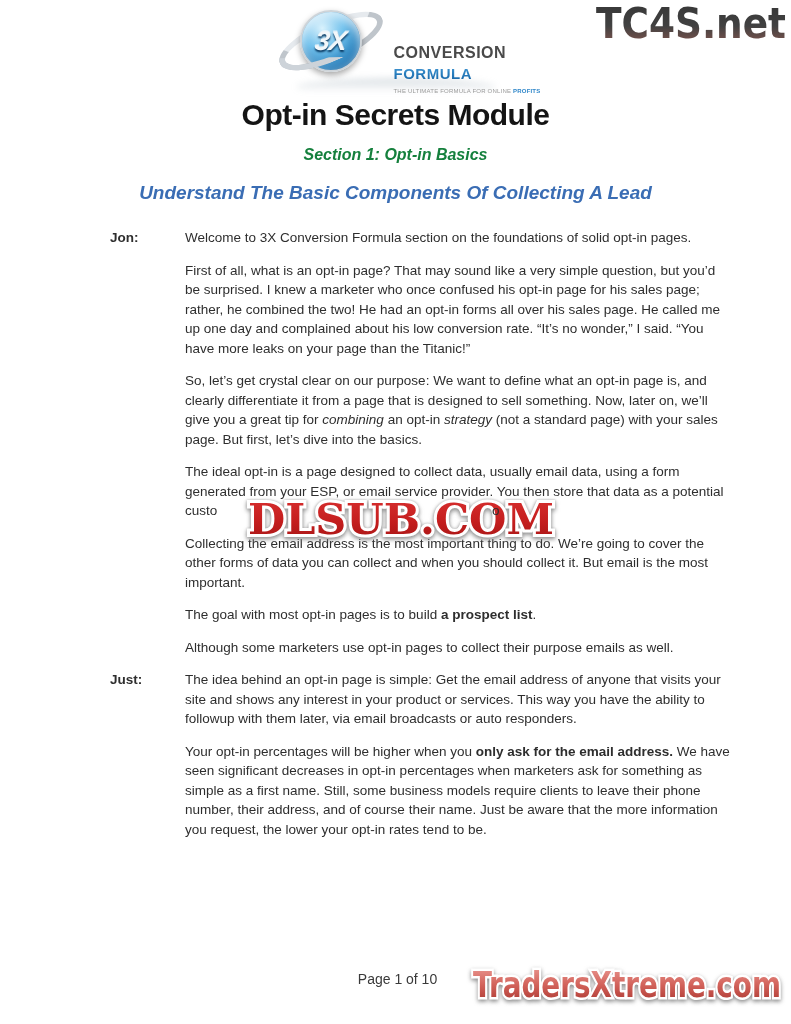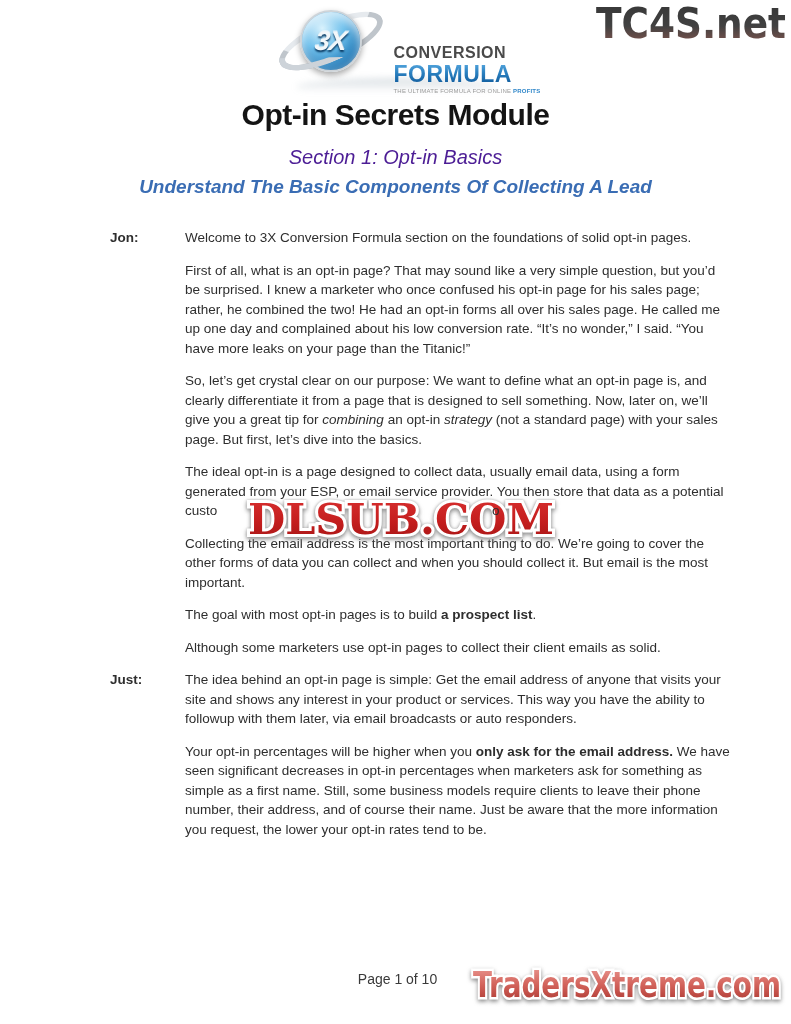--- a/index.html
+++ b/index.html
@@ -30,43 +30,43 @@
     z-index:2;display:flex;align-items:center;justify-content:center;
   }
   .orb-text{
     font-style:italic;font-weight:900;font-size:27px;letter-spacing:-1px;
     color:#f2f7fa;text-shadow:0 2px 2px #0a3a63,0 -1px 0 rgba(255,255,255,.6);
     transform:skewX(-6deg);
   }
   .logo-text{position:absolute;left:124px;top:14px;z-index:4;width:126px;}
   .logo-line1{font-weight:bold;font-size:16px;letter-spacing:.5px;color:#4a4a4a;line-height:18px;margin-top:24px;}
   .logo-line2{
-    font-weight:bold;font-size:23px;letter-spacing:.5px;line-height:24px;
+    font-weight:bold;font-size:15px;letter-spacing:.5px;line-height:24px;
     background:linear-gradient(#5aabe2 0%,#2a80c0 45%,#0c5596 100%);
     -webkit-background-clip:text;background-clip:text;color:transparent;
   }
   .logo-tagline{font-size:6px;color:#9a9a9a;letter-spacing:.2px;margin-top:2px;white-space:nowrap;}
   .logo-tagline .accent{color:#2e86c9;font-weight:bold;}
   .logo-reflect{
     position:absolute;left:26px;top:72px;width:200px;height:18px;border-radius:50%;
     background:linear-gradient(to bottom,rgba(130,150,165,.30),rgba(255,255,255,0) 80%);
     filter:blur(3px);z-index:0;
   }
   .wm-tc4s{position:absolute;top:-6px;right:2px;}
   
   .title-main{
     position:absolute;top:98px;left:0;right:0;text-align:center;
     font-size:30px;font-weight:bold;letter-spacing:-.5px;color:#141414;
   }
   .title-section{
     position:absolute;top:146px;left:0;right:0;text-align:center;
-    font-size:20px;font-weight:normal;font-style:italic;color:#4c1d95;
+    font-size:16px;font-weight:bold;font-style:italic;color:#15803d;
   }
   .title-lead{
-    position:absolute;top:176px;left:0;right:0;text-align:center;
+    position:absolute;top:182px;left:0;right:0;text-align:center;
     font-size:19px;font-weight:bold;font-style:italic;color:#3a6db4;
   }
   
   .content{position:absolute;top:228px;left:88px;width:626px;}
   .row{display:flex;align-items:flex-start;}
   .speaker{
     width:75px;flex:0 0 75px;
     font-size:13.5px;font-weight:bold;line-height:19.5px;color:#2e2e2e;margin-left:22px;
   }
   .para{
@@ -164,21 +164,21 @@
       <div class="para"><span>Collecting the email address is the most important thing to do. We’re going to cover the other forms of data you can collect and when you should collect it.  But email is the most important.</span></div>
     </div>
 
     <div class="row">
       <div class="speaker"></div>
       <div class="para"><span>The goal with most opt-in pages is to build </span><span class="b">a prospect list</span><span>.</span></div>
     </div>
 
     <div class="row">
       <div class="speaker"></div>
-      <div class="para"><span>Although some marketers use opt-in pages to collect their client emails as solid.</span></div>
+      <div class="para"><span>Although some marketers use opt-in pages to collect their purpose emails as well.</span></div>
     </div>
 
 
     <div class="row">
       <div class="speaker">Just:</div>
       <div class="para"><span>The idea behind an opt-in page is simple: Get the email address of anyone that visits your site and shows any interest in your product or services. This way you have the ability to followup with them later, via email broadcasts or auto responders.</span></div>
     </div>
 
     <div class="row">
       <div class="speaker"></div>

